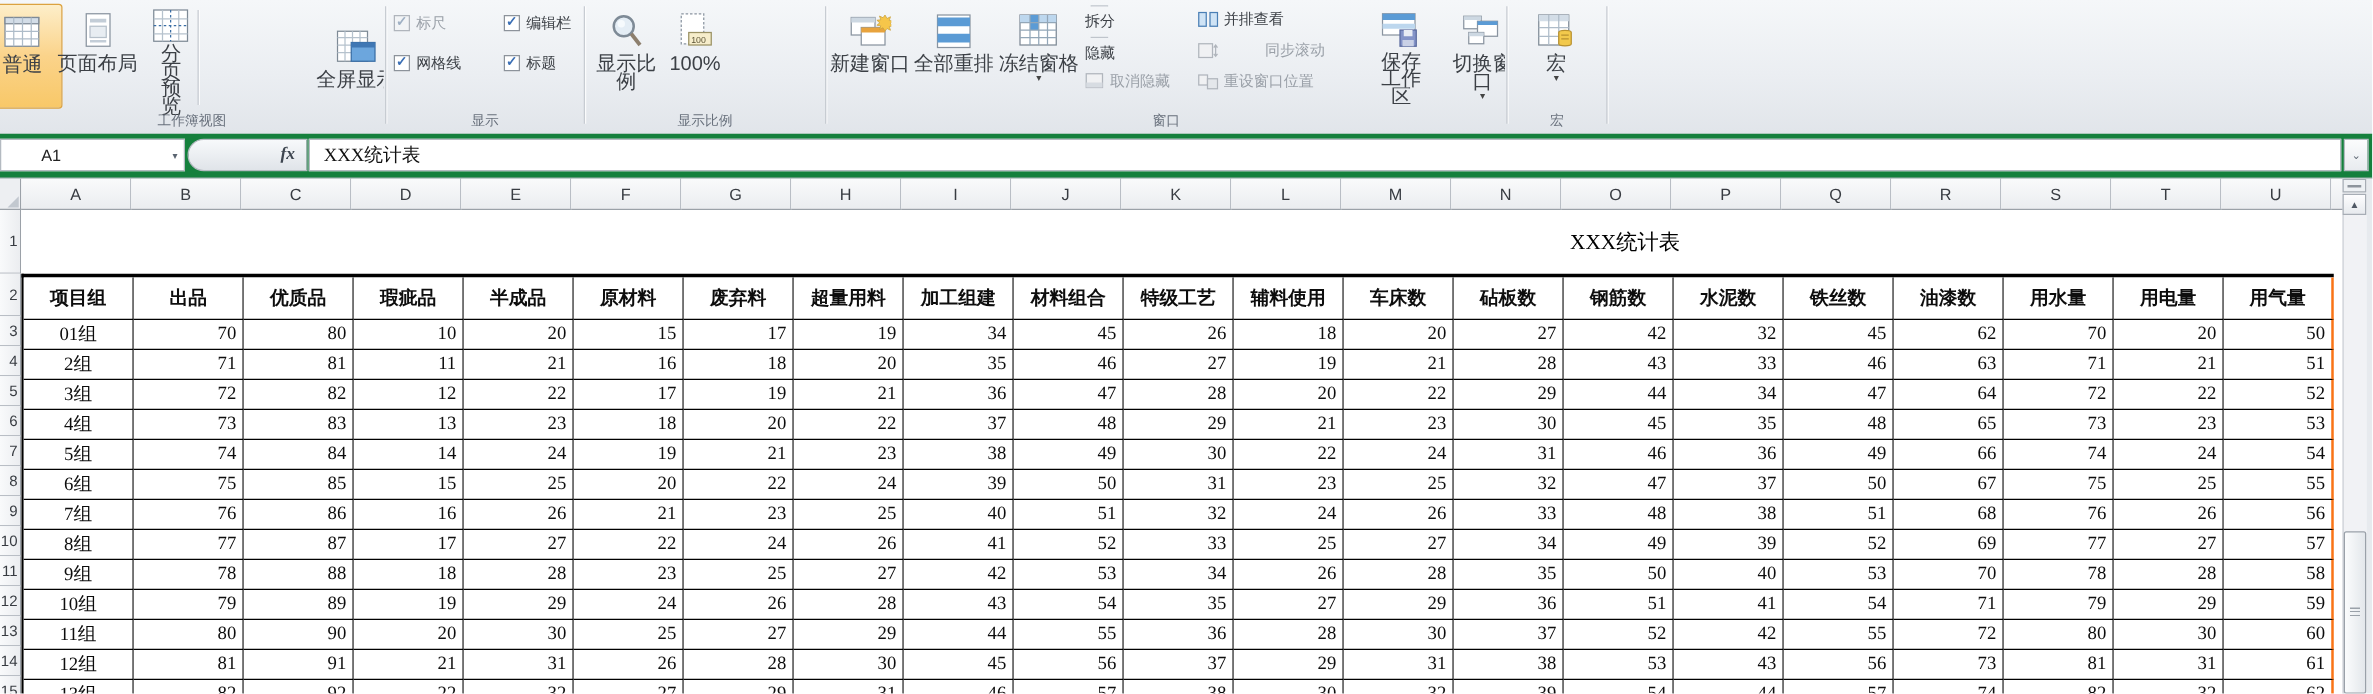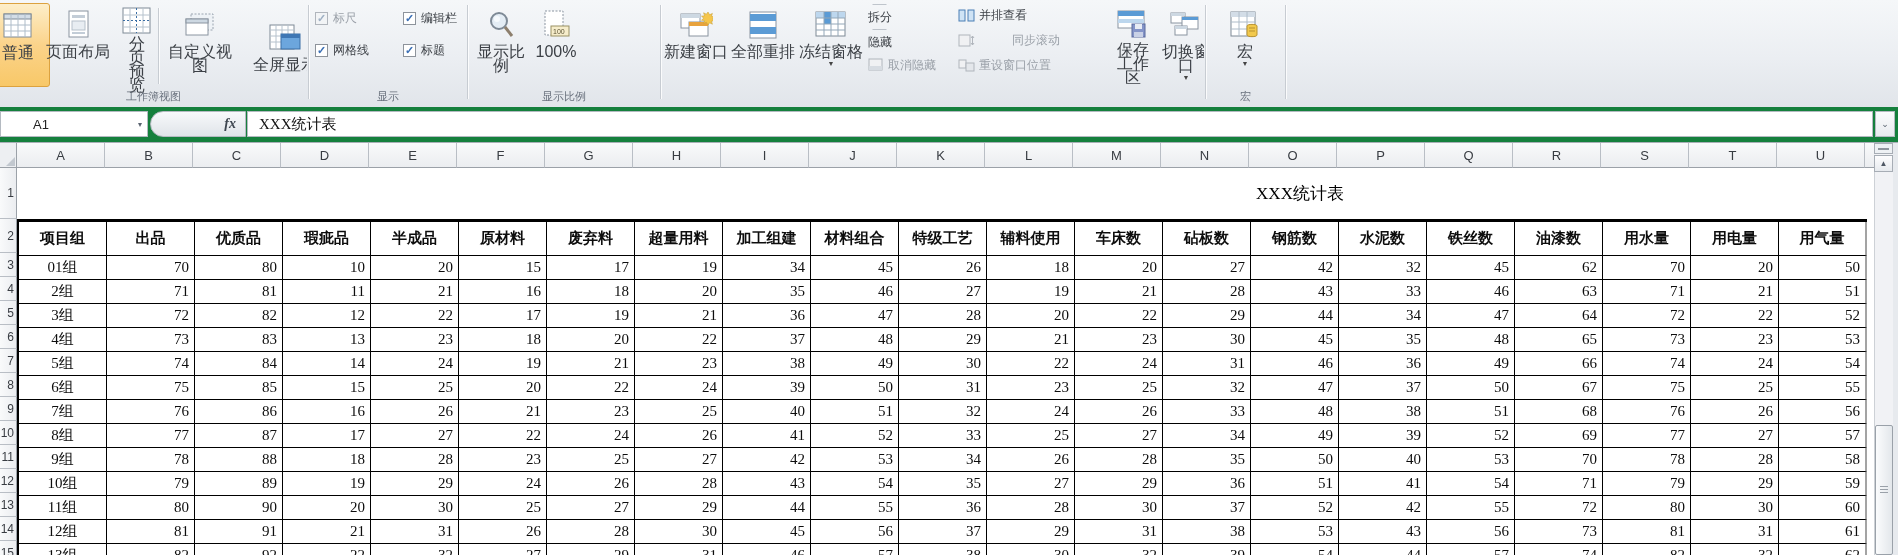--- a/index.html
+++ b/index.html
@@ -57,21 +57,21 @@
   .titlecell{position:absolute;left:1083px;top:0;width:400px;height:51px;display:flex;align-items:center;justify-content:center;
              font-family:"Liberation Serif",serif;font-size:17px;color:#000;}
   .xtable{position:absolute;left:0;top:51px;width:1848px;border-top:3px solid #000;border-left:2px solid #000;box-sizing:content-box;}
   .trow{display:flex;height:24px;}
   .trow.h{height:34px;}
   .td{box-sizing:border-box;width:88px;border-right:1px solid #000;border-bottom:1px solid #000;background:#fff;
       display:flex;align-items:center;justify-content:flex-end;padding-right:5px;
       font-family:"Liberation Serif",serif;font-size:15px;color:#0d0d0d;}
   .td.c{justify-content:center;padding-right:0;}
   .td.hc{justify-content:center;padding-right:0;font-weight:bold;font-size:15px;}
-  .trow .td:last-child{border-right:2px solid #a3a3a3;}
+  .trow .td:last-child{border-right:2px solid #f97316;}
   
   .vscroll{position:absolute;left:1874px;top:0;width:19px;height:412px;background:#f1f2f5;}
   .vsplit{height:11px;background:#eef1f4;border:1px solid #a7adb5;box-sizing:border-box;position:relative;}
   .vsplit:after{content:"";position:absolute;left:3px;right:3px;top:4px;height:2px;background:#8d949c;}
   .sbtn{height:17px;background:linear-gradient(#fdfdfe,#e7eaee);border:1px solid #a7adb5;box-sizing:border-box;margin-top:1px;
         display:flex;align-items:center;justify-content:center;font-size:8px;color:#4f5864;}
   .vtrack{position:absolute;left:0;right:0;top:29px;bottom:0;background:#f1f2f5;border-left:1px solid #cdd1d6;}
   .vthumb{position:absolute;left:0;right:0;top:253px;height:130px;background:linear-gradient(90deg,#fbfcfd,#e3e7eb);
           border:1px solid #9aa1a9;border-radius:2px;box-sizing:border-box;}
   .vthumb:after{content:"";position:absolute;left:4px;right:4px;top:50%;height:7px;margin-top:-4px;
@@ -112,30 +112,20 @@
           <svg width="30" height="28">
               <rect x="1" y="1" width="27" height="25" fill="#fff" stroke="#7e8a96"></rect>
               <path d="M1 8h27M1 20h27M8 1v25M21 1v25" stroke="#b6c2cd"></path>
               <path d="M14.5 1v25" stroke="#3a6ea5" stroke-dasharray="2 2"></path>
               <path d="M1 13.5h27" stroke="#3a6ea5" stroke-dasharray="2 2"></path>
             </svg>
         </div>
         <div class="blabel" style="width:26px;">分页预览</div>
       </div>
       <div class="gsep" style="left:158px;top:8px;height:76px;"></div>
-      <div class="bigbtn" style="left:162px;width:76px;">
-        <div class="bicon">
-          <svg width="32" height="28">
-              <rect x="7" y="3" width="22" height="16" fill="#eef2f6" stroke="#9aa4b0" stroke-dasharray="2 1.5"></rect>
-              <rect x="2" y="8" width="22" height="16" fill="#fff" stroke="#8a94a0"></rect>
-              <rect x="2" y="8" width="22" height="4" fill="#cdd8e2" stroke="#8a94a0"></rect>
-            </svg>
-        </div>
-        <div class="blabel">自定义视图</div>
-      </div>
       <div class="bigbtn" style="left:252px;width:66px;justify-content:center;">
         <div class="bicon">
           <svg width="32" height="28">
               <rect x="1" y="1" width="24" height="24" fill="#fff" stroke="#7e8a96"></rect>
               <path d="M1 6h24M1 12h24M1 18h24M7 1v24M13 1v24M19 1v24" stroke="#b6c2cd"></path>
               <rect x="12" y="10" width="19" height="15" fill="#6ca6dd" stroke="#3a6ea5"></rect>
               <rect x="12" y="10" width="19" height="4" fill="#3f77b4"></rect>
             </svg>
         </div>
         <div class="blabel">全屏显示</div>
@@ -265,21 +255,21 @@
         <span>同步滚动</span>
       </div>
       <div class="smallbtn disabled" style="left:296px;top:54px;">
         <svg width="17" height="13">
             <rect x="1" y="1" width="7" height="8" fill="#f0f1f3" stroke="#b0b5bc"></rect>
             <rect x="8" y="4" width="8" height="8" fill="#e4e7eb" stroke="#b0b5bc"></rect>
           </svg>
         <span>重设窗口位置</span>
       </div>
 
-      <div class="bigbtn" style="left:444px;width:54px;">
+      <div class="bigbtn" style="left:432px;width:54px;">
         <div class="bicon">
           <svg width="32" height="30">
               <rect x="1" y="2" width="26" height="17" fill="#fff" stroke="#8a94a0"></rect>
               <rect x="1" y="2" width="26" height="5" fill="#5b9bd5"></rect>
               <rect x="1" y="10" width="26" height="4" fill="#bdd7ee"></rect>
               <rect x="15" y="15" width="13" height="13" fill="#8494c8" stroke="#5a6a9e"></rect>
               <rect x="18" y="15" width="7" height="5" fill="#e8ecf4"></rect>
               <rect x="17" y="23" width="9" height="5" fill="#c9d1e6"></rect>
             </svg>
         </div>
@@ -292,20 +282,21 @@
               <rect x="2" y="2" width="14" height="3" fill="#cdd8e2"></rect>
               <rect x="13" y="6" width="16" height="12" fill="#fff" stroke="#8a94a0"></rect>
               <rect x="13" y="6" width="16" height="3" fill="#5b9bd5"></rect>
               <rect x="6" y="15" width="12" height="9" fill="#fff" stroke="#8a94a0"></rect>
               <rect x="6" y="15" width="12" height="3" fill="#cdd8e2"></rect>
             </svg>
         </div>
         <div class="blabel">切换窗口</div>
         <div class="barrow">▼</div>
       </div>
+      <div class="glabel">窗口</div>
     </div>
     <div class="gsep" style="left:1205px;"></div>
 
     <div class="rgroup" style="left:1207px;width:77px;">
       <div class="bigbtn" style="left:14px;width:48px;">
         <div class="bicon">
           <svg width="30" height="30">
               <rect x="1" y="2" width="24" height="24" fill="#fff" stroke="#7e8a96"></rect>
               <rect x="1" y="2" width="24" height="5" fill="#d3dde7"></rect>
               <path d="M1 12h24M1 19h24M9 2v24M17 2v24" stroke="#aebcc9"></path>

